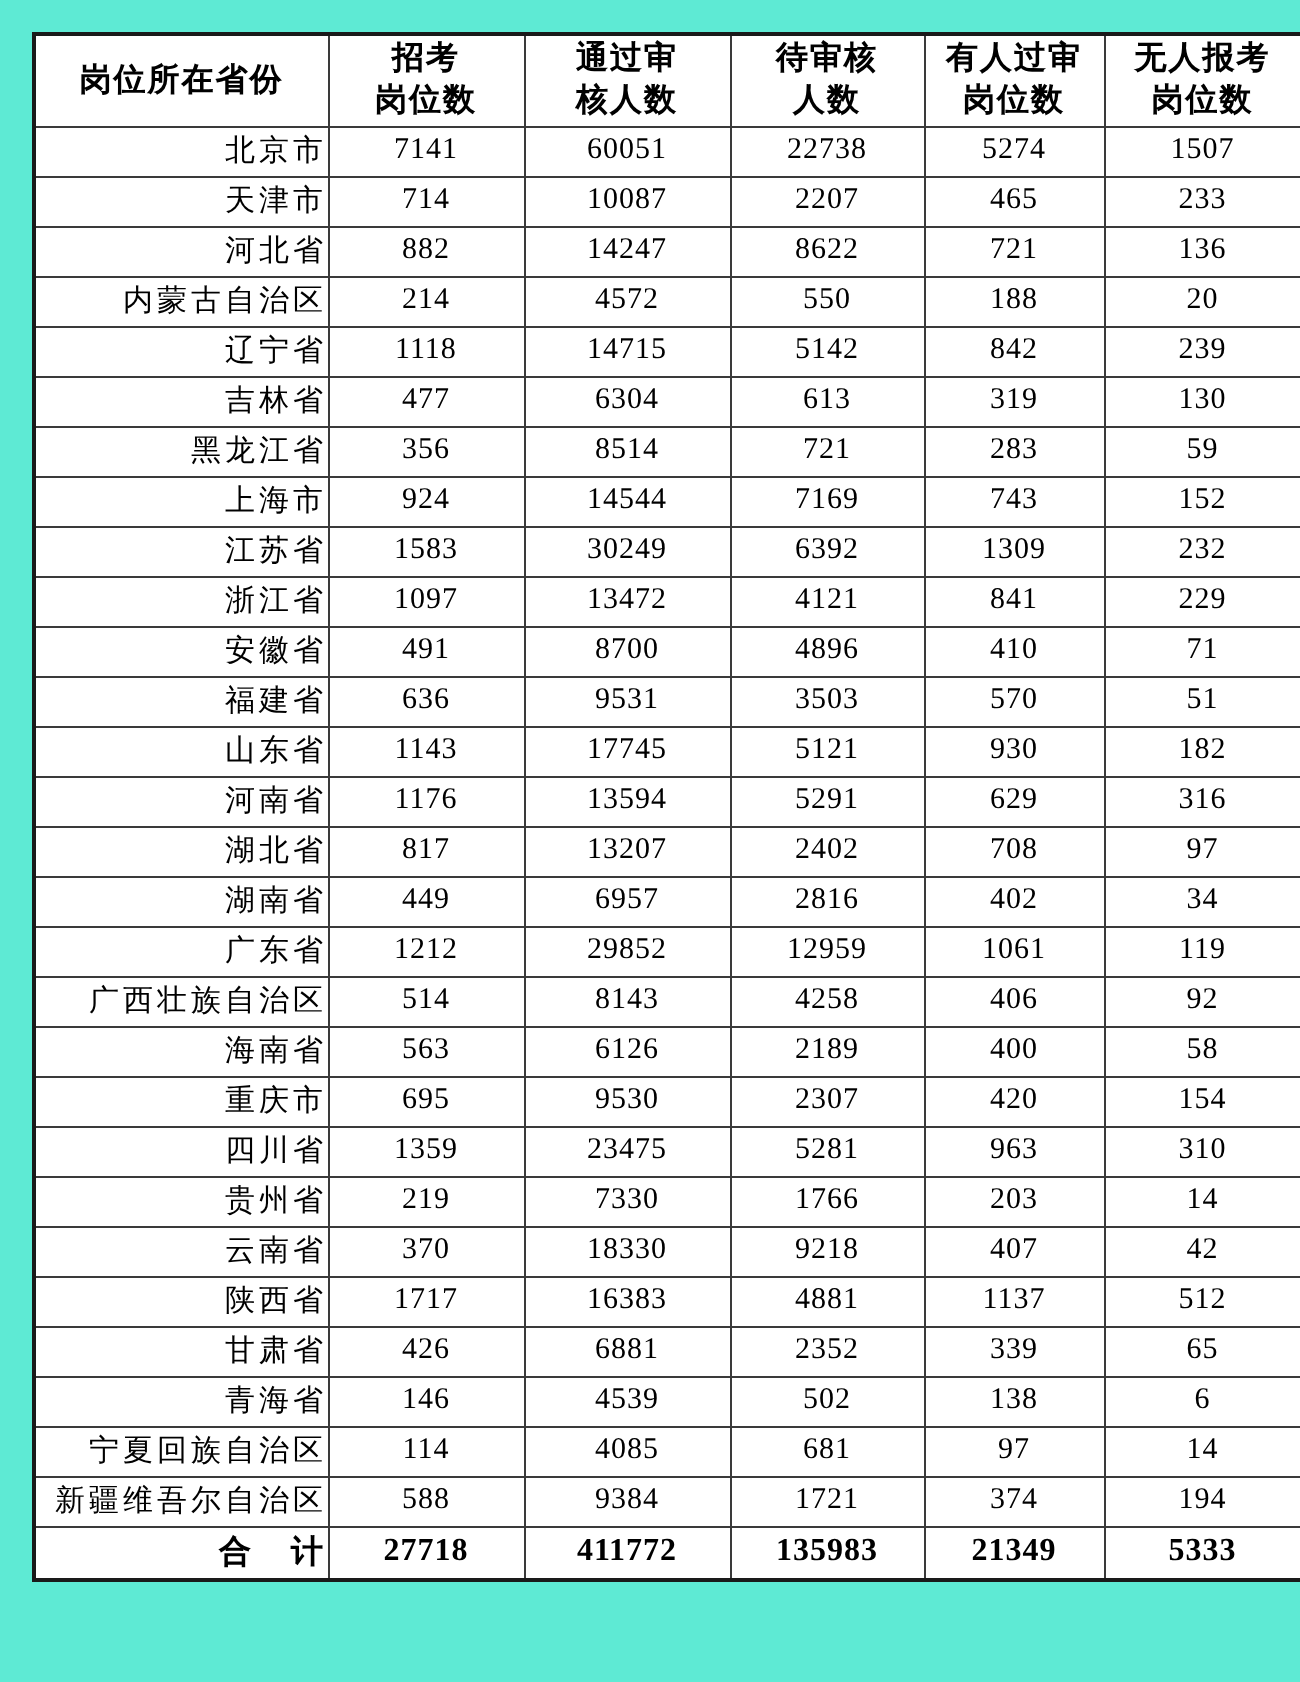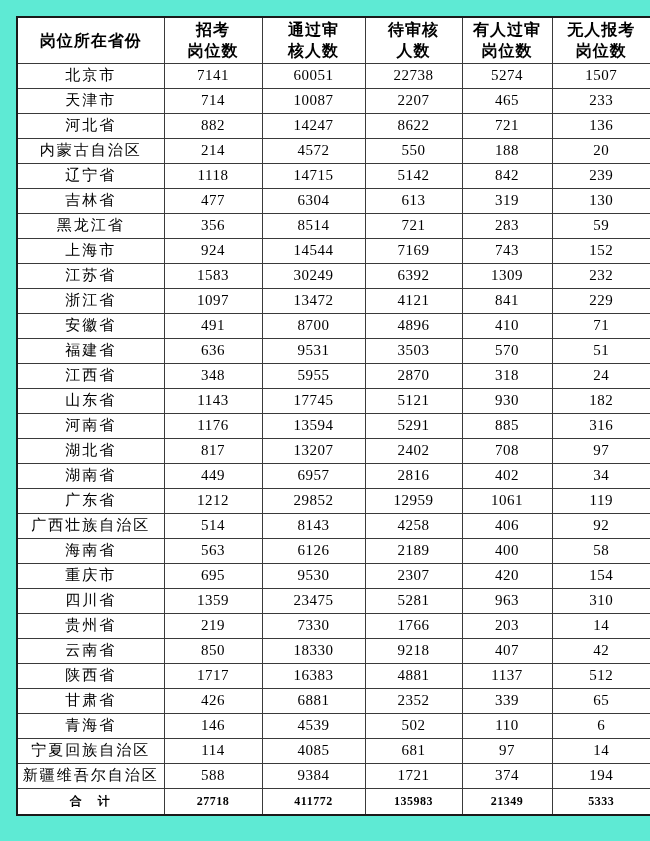--- a/index.html
+++ b/index.html
@@ -35,26 +35,26 @@
   thead tr { height: 46px; }
   thead th {
     font-weight: bold;
     font-size: 16px;
     letter-spacing: 1px;
     line-height: 21px;
     border-bottom: 2px solid #1a1a1a;
   }
   tbody tr { height: 25px; }
   tbody td { font-size: 15px; }
-  tbody td.province { letter-spacing: 2px; font-size: 15px; }
+  tbody td.province { letter-spacing: 2px; font-size: 15px; text-align: right; }
   tbody td.num { font-size: 15px; letter-spacing: 0.5px; }
   tr.total-row { height: 27px; }
   tr.total-row td {
     font-weight: bold;
-    font-size: 12px;
+    font-size: 16px;
     border-top: 1px solid #1a1a1a;
   }
   tr.total-row td.province { letter-spacing: 2px; }
   col.c0 { width: 147px; }
   col.c1 { width: 98px; }
   col.c2 { width: 103px; }
   col.c3 { width: 97px; }
   col.c4 { width: 90px; }
   col.c5 { width: 99px; }
 </style>
@@ -189,41 +189,33 @@
         </tr>
         <tr>
           <td class="province">福建省</td>
           <td class="num">636</td>
           <td class="num">9531</td>
           <td class="num">3503</td>
           <td class="num">570</td>
           <td class="num">51</td>
         </tr>
         <tr>
-          <td class="province">江西省</td>
-          <td class="num">348</td>
-          <td class="num">5955</td>
-          <td class="num">2870</td>
-          <td class="num">318</td>
-          <td class="num">24</td>
-        </tr>
-        <tr>
           <td class="province">山东省</td>
           <td class="num">1143</td>
           <td class="num">17745</td>
           <td class="num">5121</td>
           <td class="num">930</td>
           <td class="num">182</td>
         </tr>
         <tr>
           <td class="province">河南省</td>
           <td class="num">1176</td>
           <td class="num">13594</td>
           <td class="num">5291</td>
-          <td class="num">885</td>
+          <td class="num">629</td>
           <td class="num">316</td>
         </tr>
         <tr>
           <td class="province">湖北省</td>
           <td class="num">817</td>
           <td class="num">13207</td>
           <td class="num">2402</td>
           <td class="num">708</td>
           <td class="num">97</td>
         </tr>
@@ -278,21 +270,21 @@
         <tr>
           <td class="province">贵州省</td>
           <td class="num">219</td>
           <td class="num">7330</td>
           <td class="num">1766</td>
           <td class="num">203</td>
           <td class="num">14</td>
         </tr>
         <tr>
           <td class="province">云南省</td>
-          <td class="num">850</td>
+          <td class="num">370</td>
           <td class="num">18330</td>
           <td class="num">9218</td>
           <td class="num">407</td>
           <td class="num">42</td>
         </tr>
         <tr>
           <td class="province">陕西省</td>
           <td class="num">1717</td>
           <td class="num">16383</td>
           <td class="num">4881</td>
@@ -305,21 +297,21 @@
           <td class="num">6881</td>
           <td class="num">2352</td>
           <td class="num">339</td>
           <td class="num">65</td>
         </tr>
         <tr>
           <td class="province">青海省</td>
           <td class="num">146</td>
           <td class="num">4539</td>
           <td class="num">502</td>
-          <td class="num">110</td>
+          <td class="num">138</td>
           <td class="num">6</td>
         </tr>
         <tr>
           <td class="province">宁夏回族自治区</td>
           <td class="num">114</td>
           <td class="num">4085</td>
           <td class="num">681</td>
           <td class="num">97</td>
           <td class="num">14</td>
         </tr>

